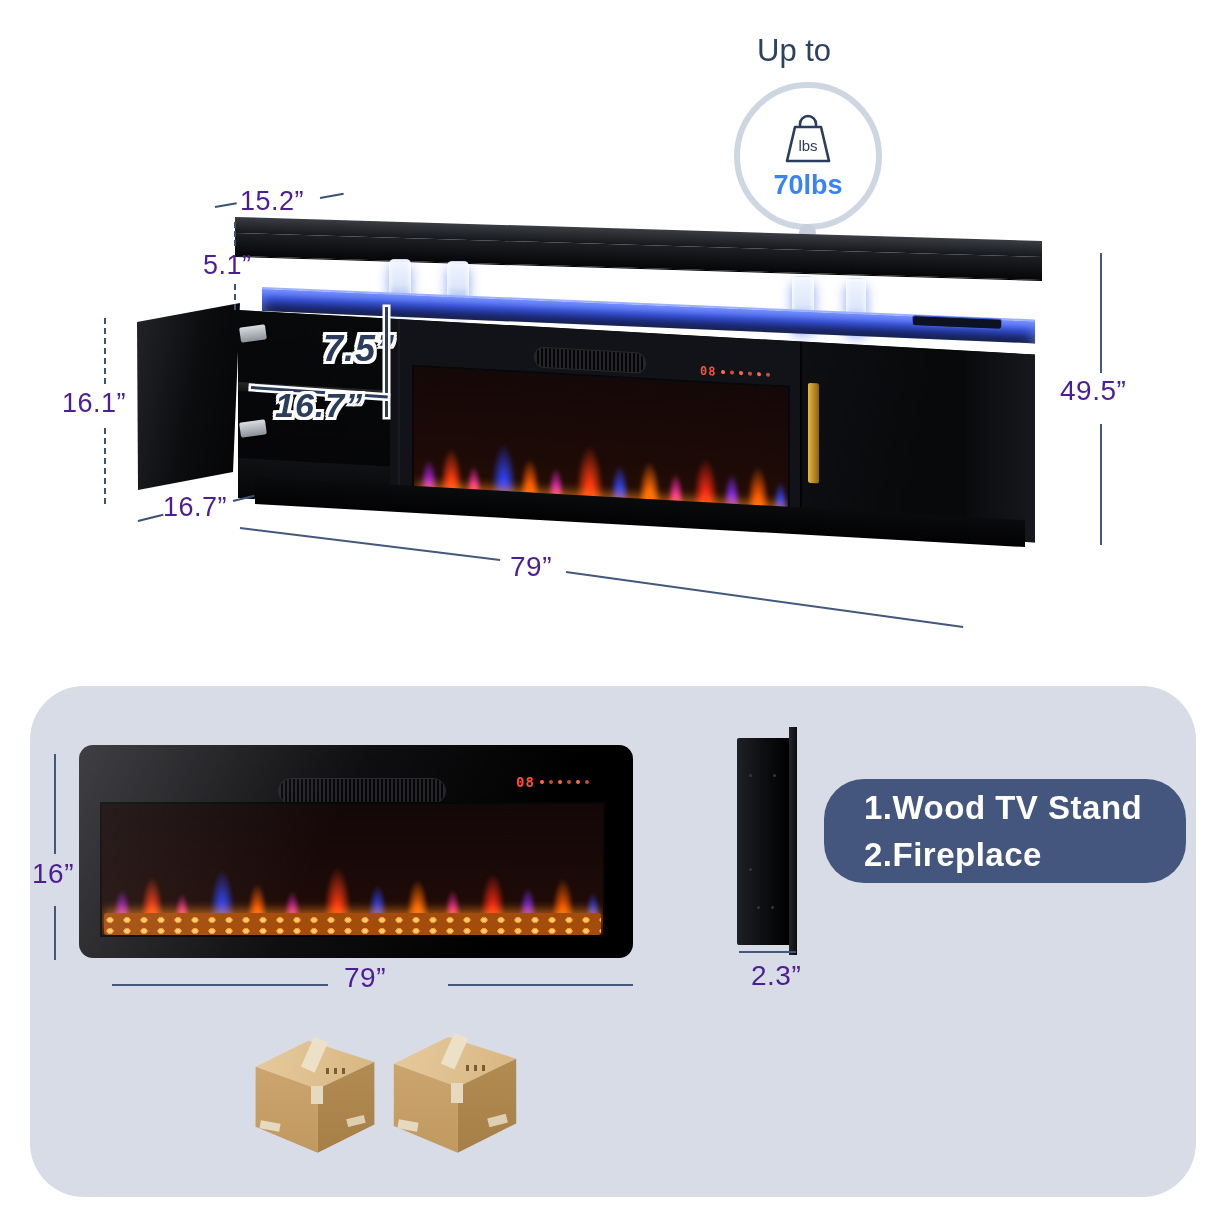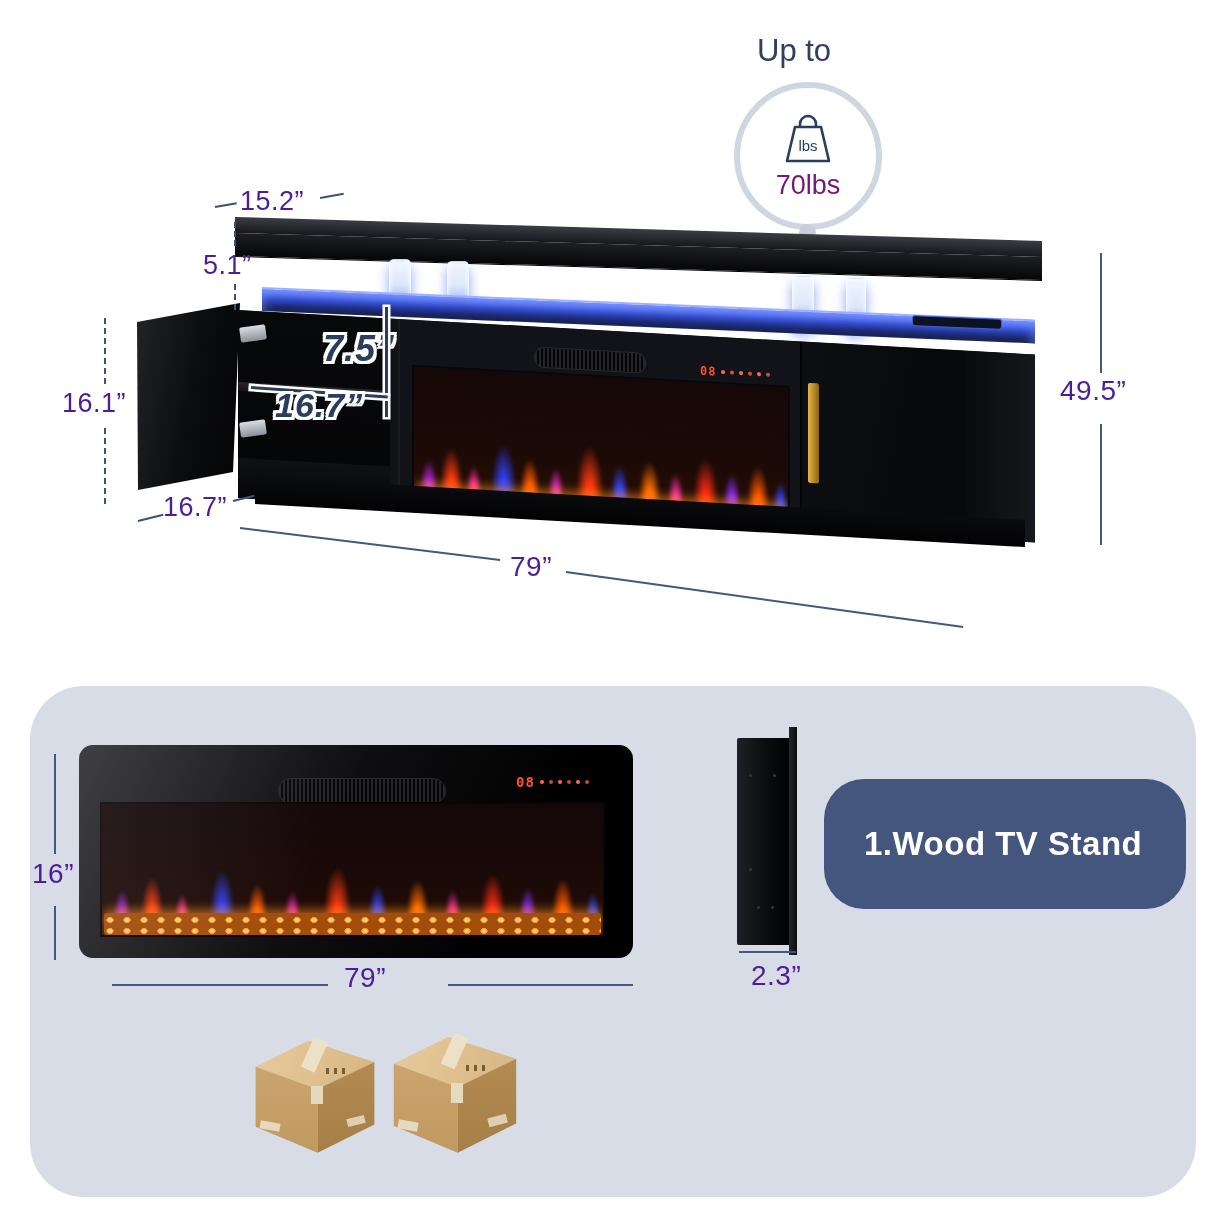--- a/index.html
+++ b/index.html
@@ -21,21 +21,21 @@
   .vline { background:#43587d; width:2px; }
   .vdash { width:0; border-left:2px dashed #3c5176; }
   .sdash { height:2px; background:#3c5176; transform-origin:left center; }
   .bracket { background:#2b3d5c; box-shadow:0 0 0 2.5px #ffffff; }
 
   
   .upto { font-size:31px; color:#2e4160; font-weight:500; }
   .badge-circle { width:148px; height:148px; border:6px solid #cdd6e1; border-radius:50%;
                   background:#fff; display:flex; flex-direction:column; align-items:center;
                   justify-content:center; }
-  .badge-value { font-size:27px; font-weight:400; color:#701a75; margin-top:0; }
+  .badge-value { font-size:27px; font-weight:700; color:#3b82f6; margin-top:0; }
   .badge-dot { width:17px; height:17px; border-radius:50%; background:#c6cfdb; }
 
   
   .shelf-top   { left:235px; top:217px; width:807px; height:16px; transform:skewY(1.7deg);
                  transform-origin:left top; background:linear-gradient(180deg,#3a3d43,#17181c); }
   .shelf-front { left:235px; top:233px; width:807px; height:24px; transform:skewY(1.7deg);
                  transform-origin:left top; background:linear-gradient(180deg,#1d1f23,#060607);
                  border-bottom:1px solid #000; }
   .pillar { border-radius:5px;
             background:linear-gradient(180deg,rgba(240,246,255,.95),rgba(208,222,248,.72) 55%,rgba(130,160,235,.85));
@@ -114,21 +114,21 @@
                 background:linear-gradient(115deg,rgba(255,255,255,.10) 0%,rgba(255,255,255,0) 45%); }
   .glass-f { left:21px; top:57px; width:505px; height:135px; border:2px solid #060607;
              background:linear-gradient(180deg,#140708,#1a0a08 55%,#240c06); overflow:hidden; }
   .vent-f { left:199px; top:33px; width:168px; height:26px; border-radius:13px; }
   .display-f { left:437px; top:29px; width:100px; height:16px; }
   .side-unit { left:737px; top:738px; width:54px; height:207px;
                background:linear-gradient(90deg,#1e2025,#0b0c0e 55%,#000); border-radius:2px; }
   .flange { left:789px; top:727px; width:8px; height:228px;
             background:linear-gradient(90deg,#24262b,#0b0c0e); }
   .screw { width:3px; height:3px; border-radius:50%; background:#34363c; }
-  .bubble { left:824px; top:779px; width:362px; height:130px; border-radius:40px; background:#44567d;
+  .bubble { left:824px; top:779px; width:362px; height:104px; border-radius:40px; background:#44567d;
             display:flex; flex-direction:column; justify-content:center; padding-left:40px; gap:9px; }
   .bubble div { color:#fff; font-size:33px; font-weight:600; letter-spacing:.5px; }
 
   
   .ship-bar { left:208px; top:1062px; width:792px; height:97px; border-radius:44px; background:#44567d; }
   .ship-title { color:#fff; font-size:32px; font-weight:700; transform:scaleX(.78);
                 transform-origin:left center; white-space:nowrap; letter-spacing:.5px; }
   .ship-sub { color:#fff; font-size:27px; font-weight:400; transform:scaleX(.88);
               transform-origin:left center; white-space:nowrap; }
   .box { }
@@ -274,20 +274,21 @@
       <div class="abs screw" style="left:12px; top:130px;"></div>
       <div class="abs screw" style="left:20px; top:168px;"></div>
       <div class="abs screw" style="left:34px; top:168px;"></div>
     </div>
     <div class="abs flange" style="left:759px; top:41px;"></div>
     <div class="abs dline" style="left:709px; top:265px; width:57px;"></div>
     <div class="abs dim big" style="left:721px; top:274px;">2.3”</div>
 
     <div class="abs bubble" style="left:794px; top:93px;">
       <div>1.Wood TV Stand</div>
+      <div>2.Fireplace</div>
     </div>
   </div>
 
 
   <div class="abs box" style="left:249px; top:1036px; width:132px; height:118px;">
     <div class="face top"></div>
       <div class="face left"></div>
       <div class="face right"></div>
     <div class="tape-a"></div>
       <div class="tape-b"></div>

